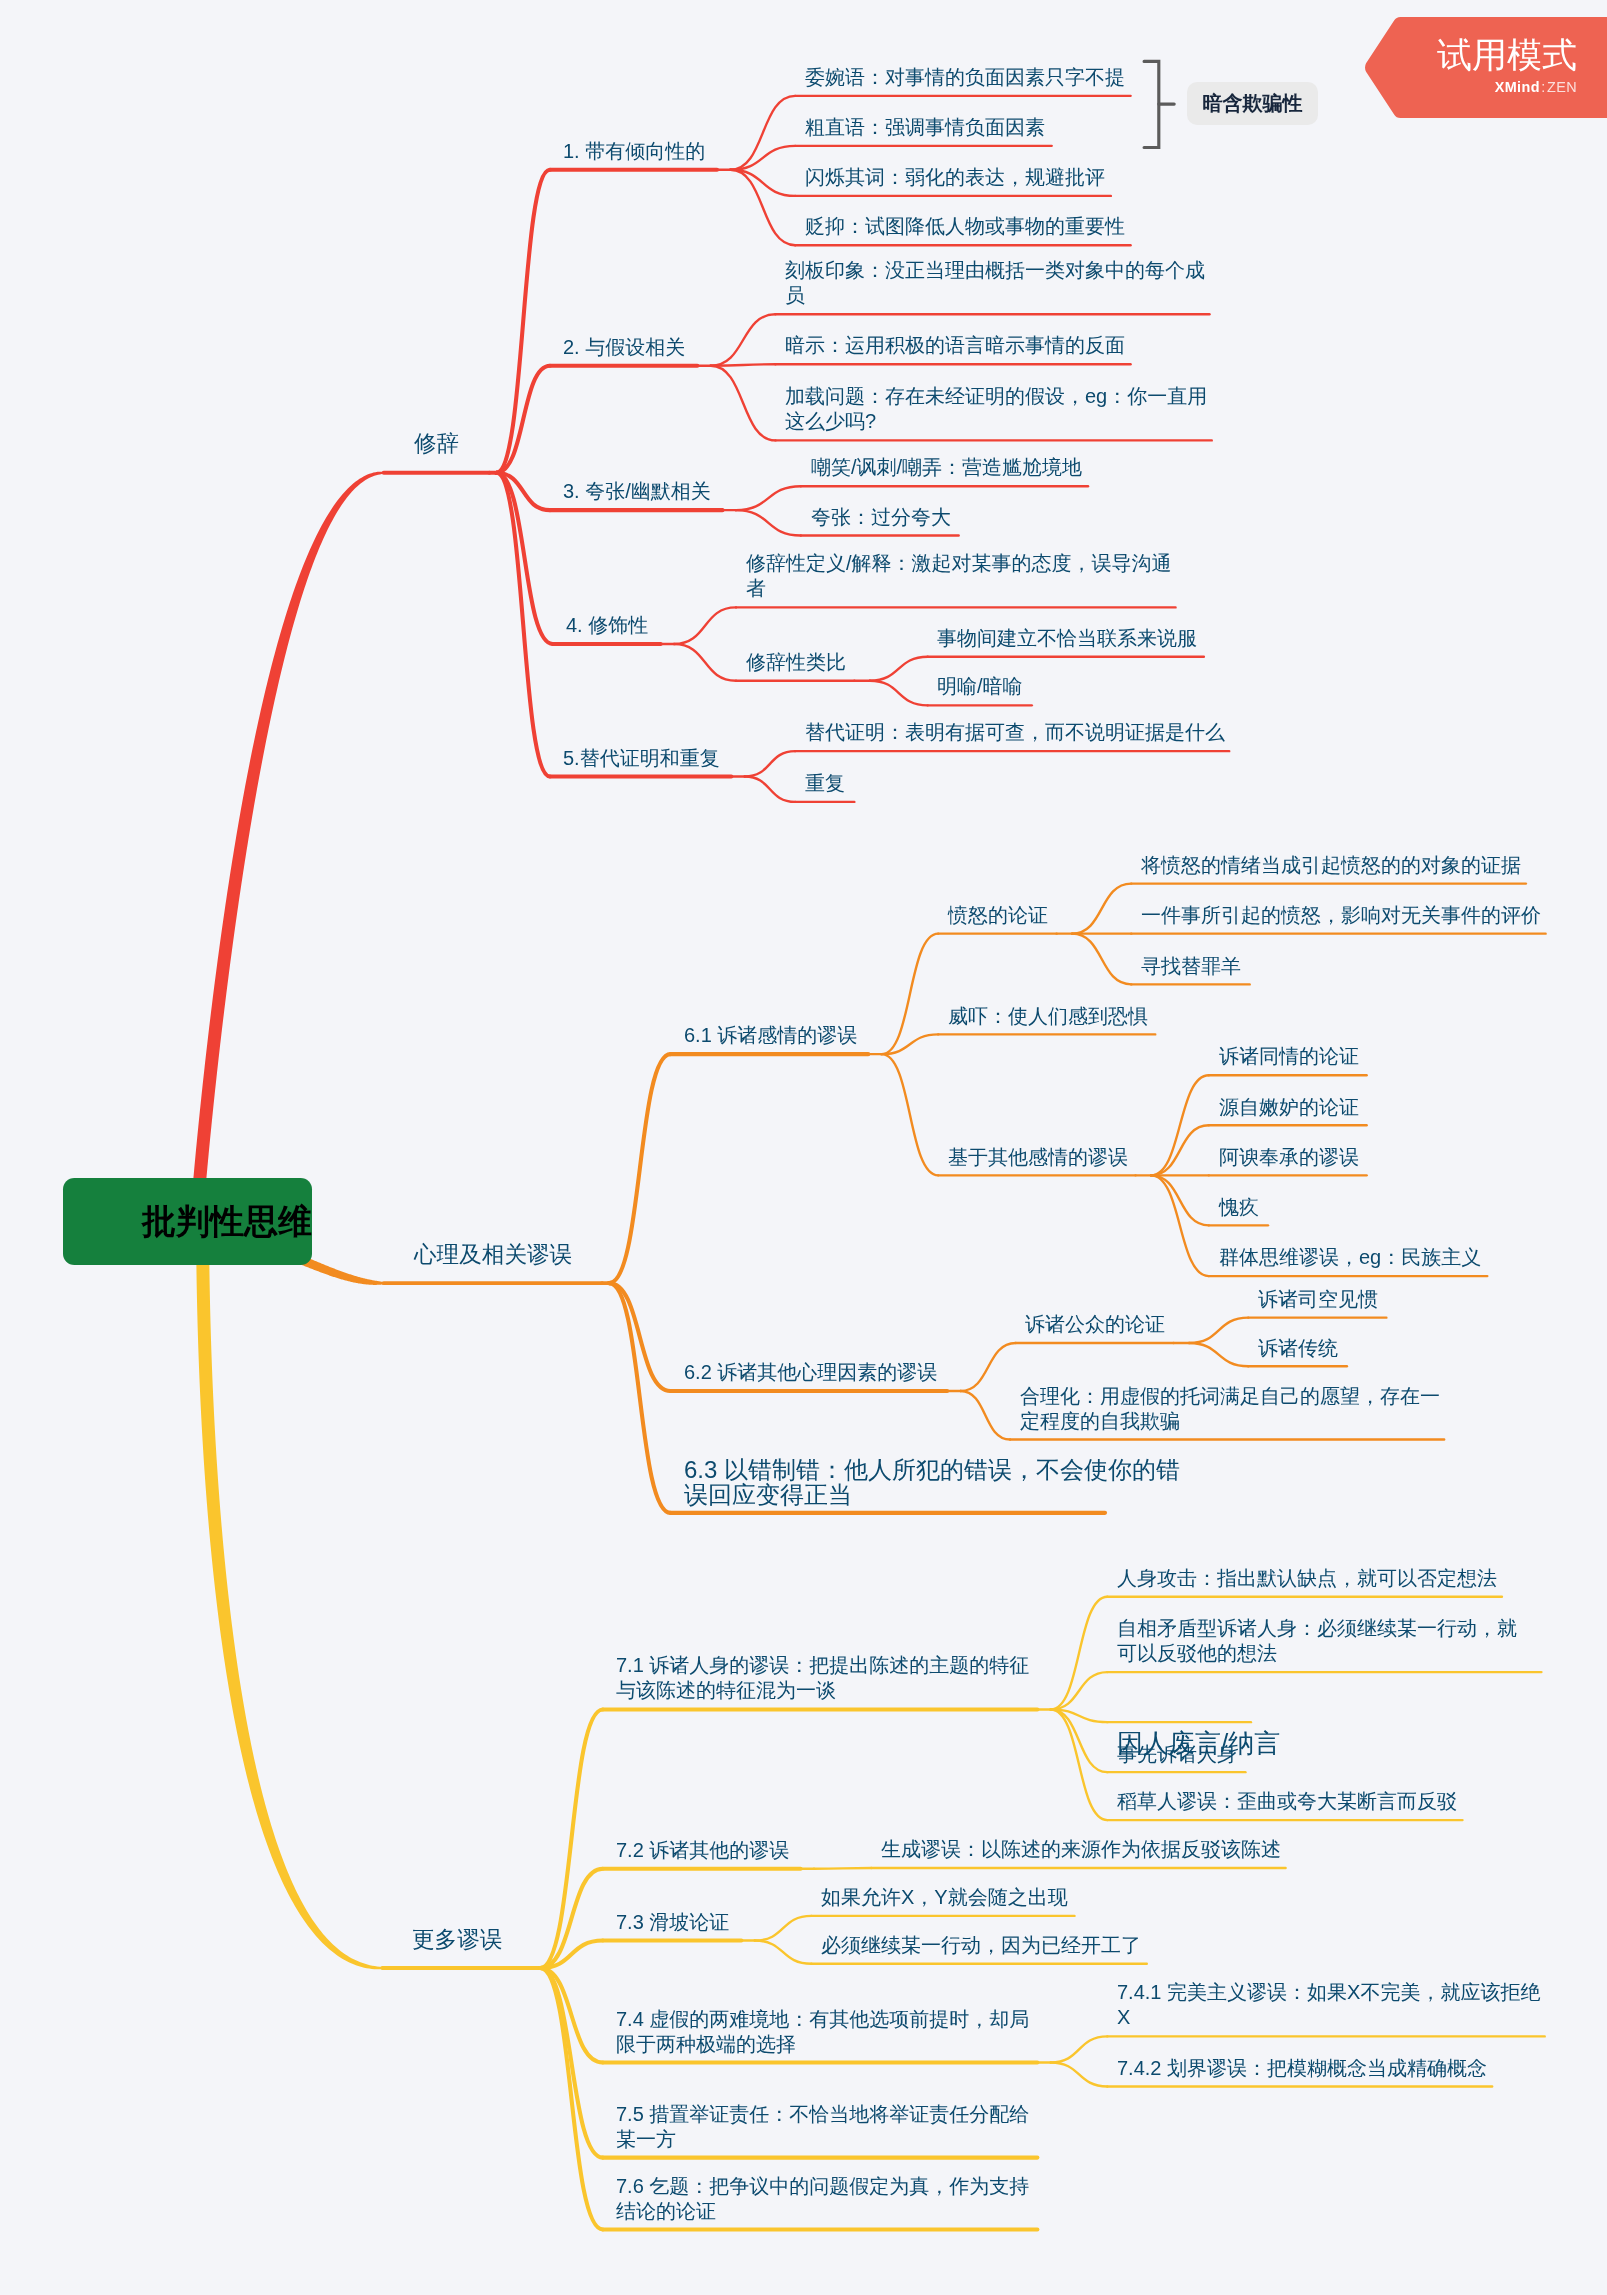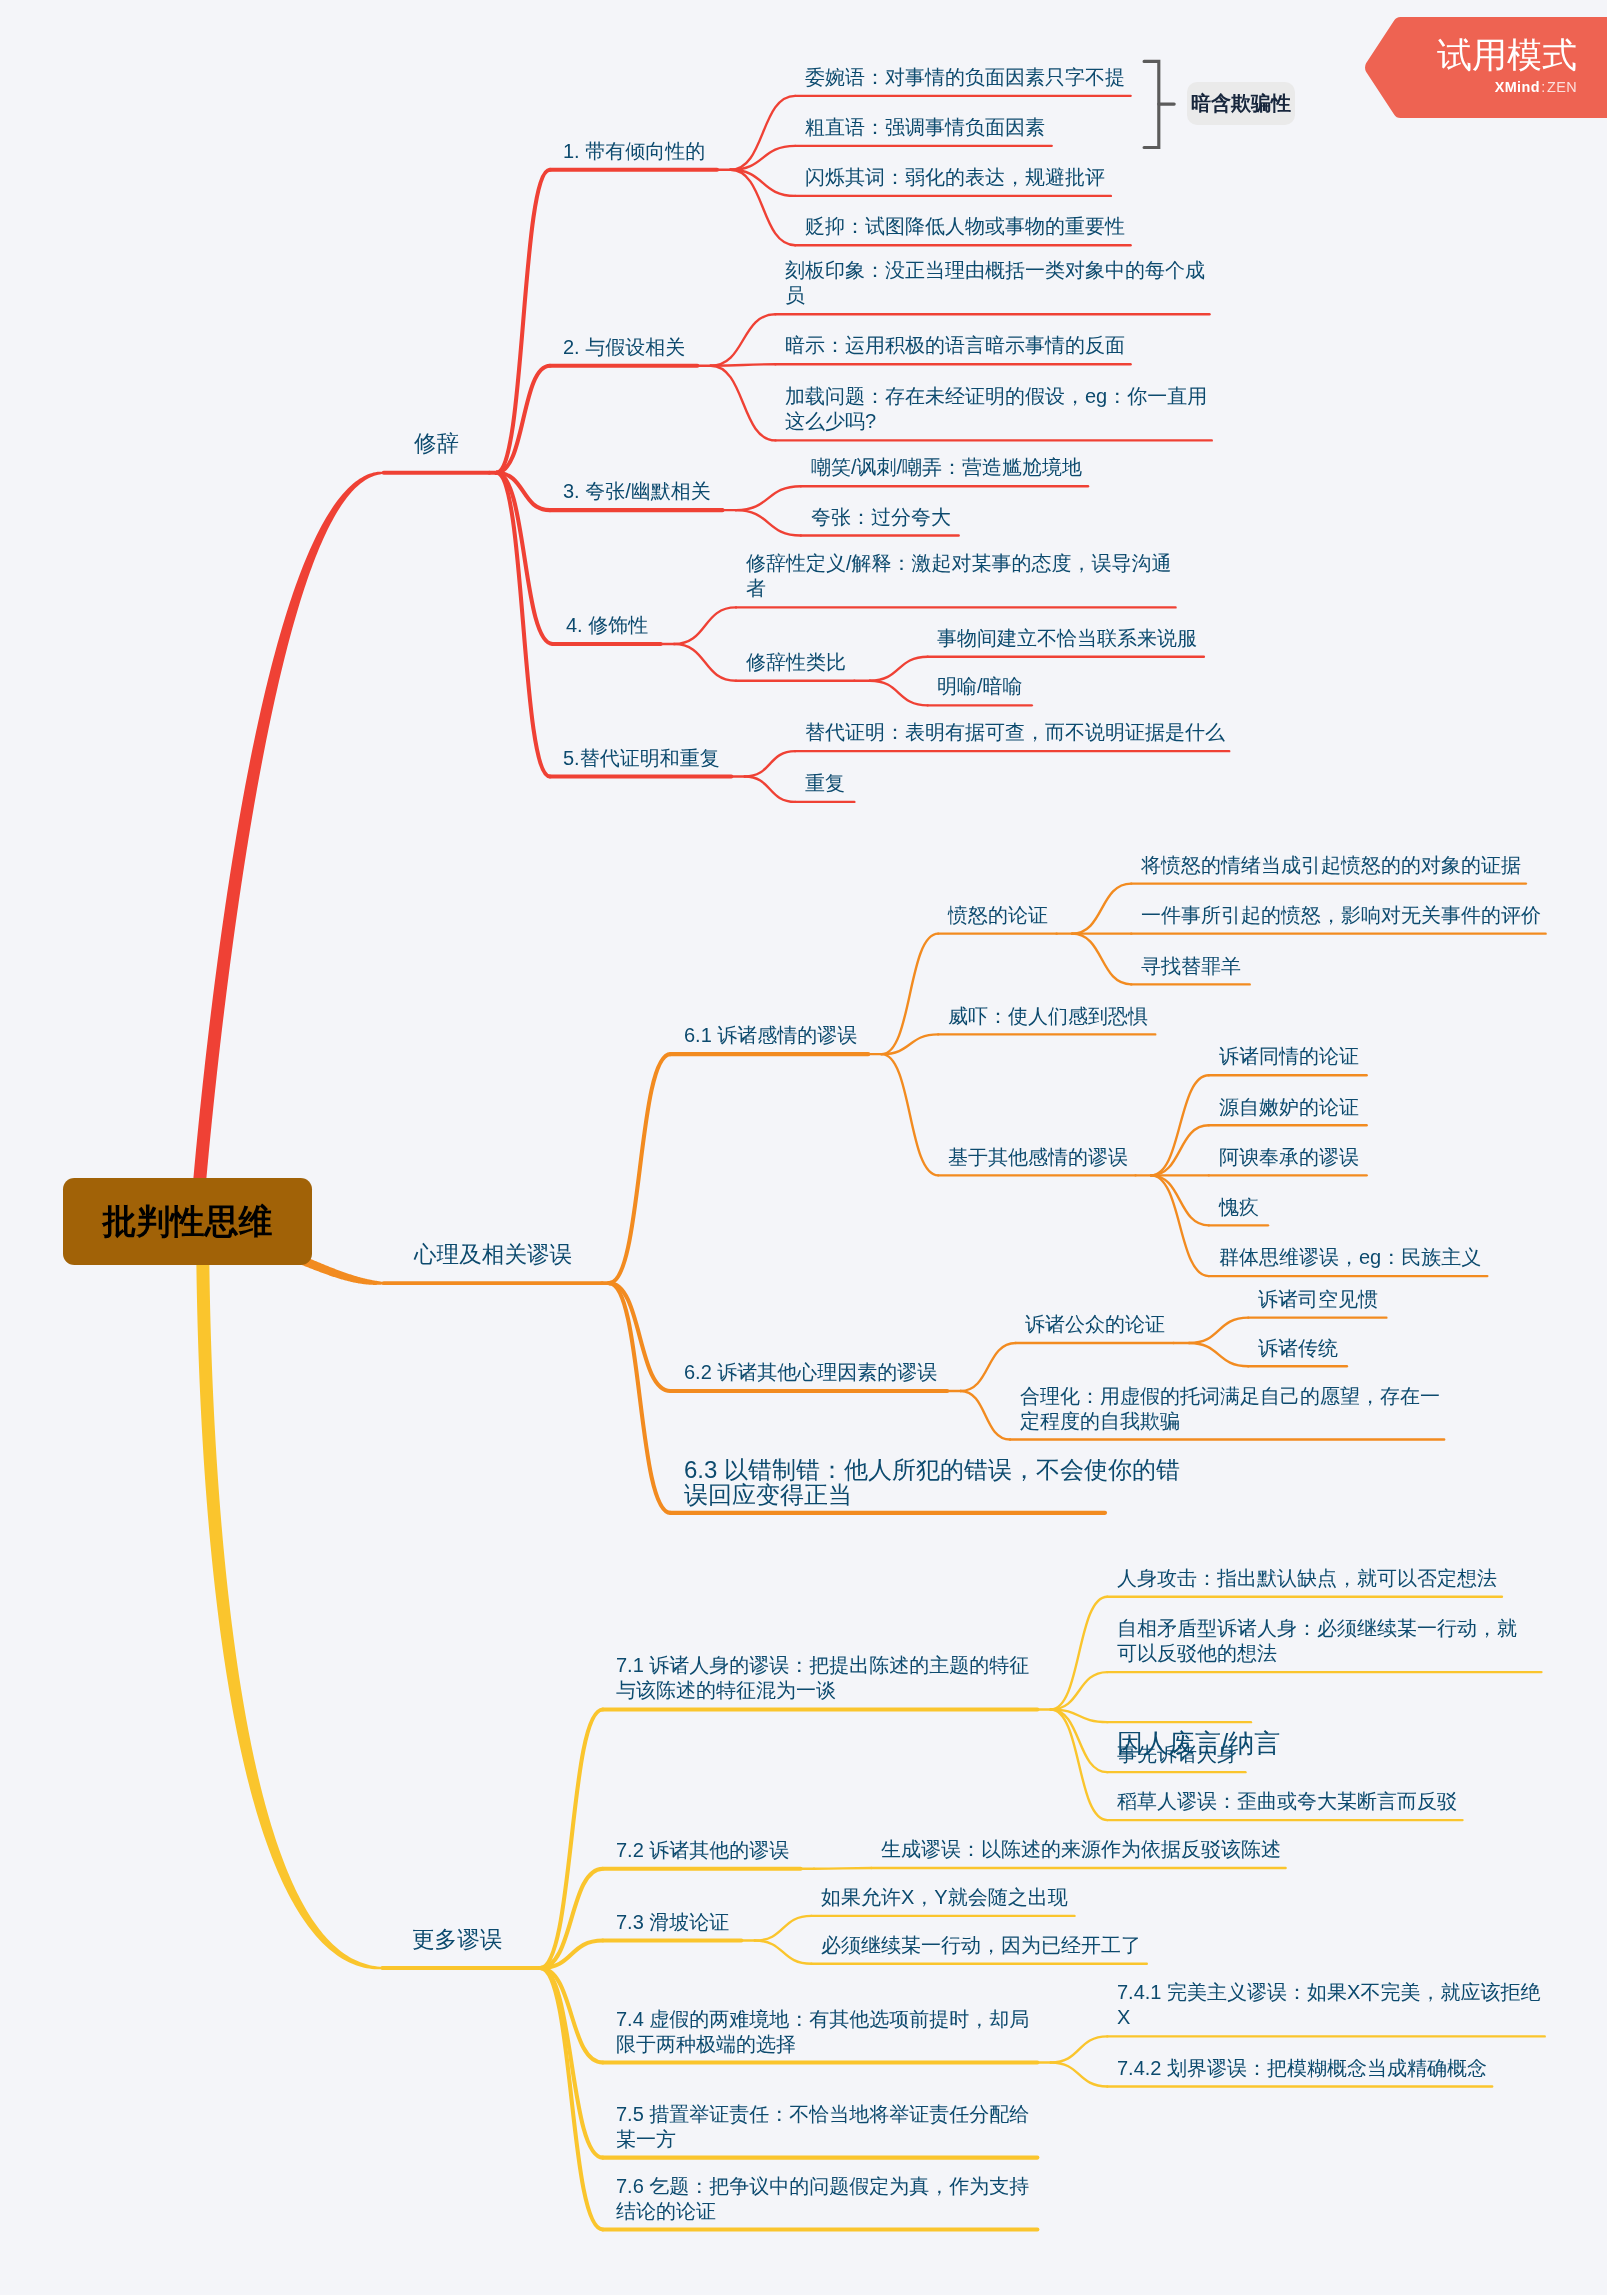--- a/index.html
+++ b/index.html
@@ -1,23 +1,23 @@
 <!DOCTYPE html>
 <html style="font-size:11.3px"><head>
 <meta charset="utf-8">
 <style>
 html,body{margin:0;padding:0}
 body{width:1608px;height:2295px;background:#f4f5f9;
      font-family:"Liberation Sans",sans-serif;position:relative;overflow:hidden}
 svg.links{position:absolute;left:0;top:0}
 .lb{position:absolute;color:#0c4a6e;white-space:pre;text-align:left}
-#root-node{position:absolute;left:63px;top:1178px;width:249px;height:87px;background:#a16207;
-           border-radius:11.3px;display:flex;align-items:center;justify-content:center;
+#root-node{position:absolute;left:63px;top:1178px;width:249px;height:87px;background:#15803d;
+           border-radius:11.3px;display:flex;align-items:center;justify-content:flex-end;
            font-size:34px;font-weight:bold;color:#000}
-#summary-label{position:absolute;left:1187px;top:82px;width:108px;height:43px;background:#eaeaea;
+#summary-label{position:absolute;left:1187px;top:82px;width:131px;height:43px;background:#eaeaea;
            border-radius:10px;display:flex;align-items:center;justify-content:center;
            font-size:20px;font-weight:bold;color:#17263c}
 #boundary{position:absolute;left:1142px;top:56px}
 #trial-badge{position:absolute;right:0;top:17px;width:244px;height:93px}
 #trial-badge .t{position:absolute;right:31px;top:15px;font-size:35px;color:#fff}
 #trial-badge .b{position:absolute;right:31px;top:62px;font-size:14.4px;font-weight:bold;color:#fff;letter-spacing:0.4px}
 #trial-badge .b span{display:inline-block}
 #trial-badge .b .lt{font-weight:normal;opacity:.8}
 #trial-badge .b .sep{padding:0 1.4px}
 </style>

